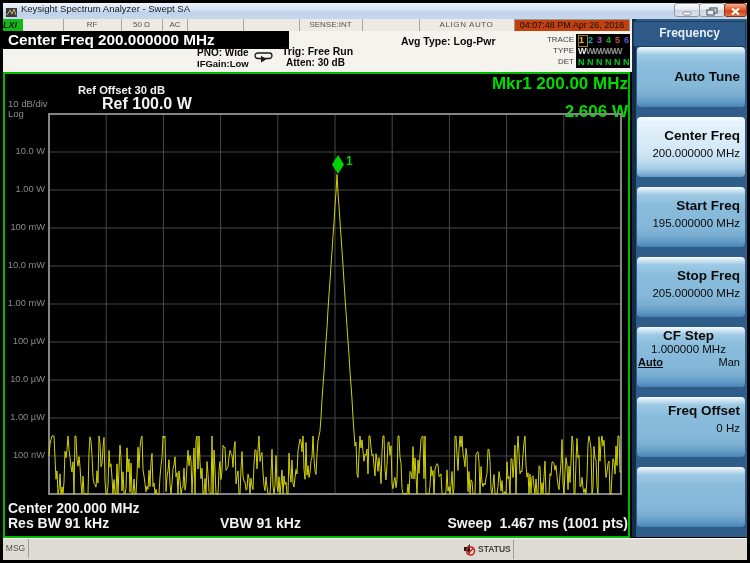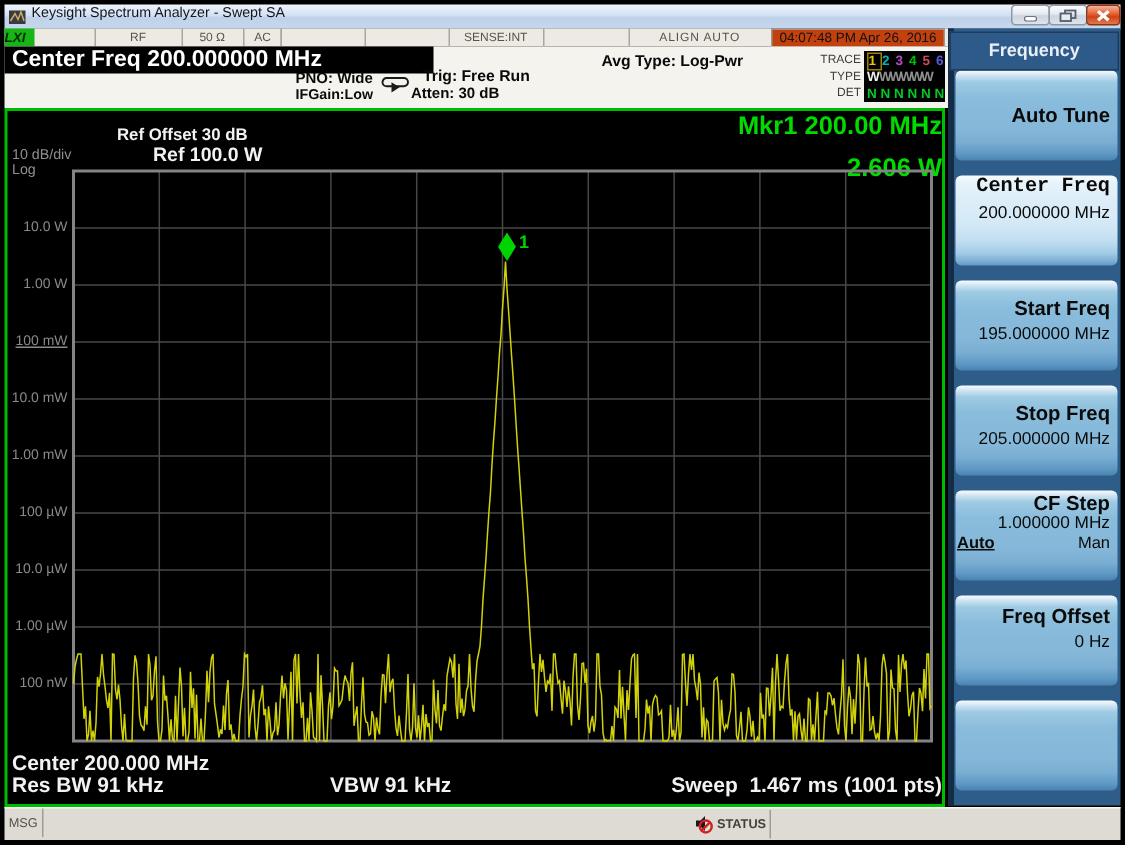--- a/index.html
+++ b/index.html
@@ -88,21 +88,21 @@
     <div class="abs" id="cfbar">Center Freq 200.000000 MHz</div>
     <div class="abs blk" style="left:194px;top:16px;font-size:10px;">PNO: Wide</div>
     <div class="abs blk" style="left:194px;top:27px;font-size:9.5px;">IFGain:Low</div>
     <div class="abs" style="left:251px;top:18px;">
       <svg width="20" height="11" viewBox="0 0 20 11">
         <rect x="1" y="1" width="17" height="5.5" rx="2.8" fill="none" stroke="#1a1a1a" stroke-width="1.3"></rect>
         <path d="M7 3.8 L7 10.6 L12.4 7.2 Z" fill="#1a1a1a"></path>
       </svg>
     </div>
     <div class="abs blk" style="left:279px;top:14px;font-size:10.5px;">Trig: Free Run</div>
-    <div class="abs blk" style="left:271px;top:26px;font-size:10px;">Atten: 30 dB</div>
+    <div class="abs blk" style="left:283px;top:26px;font-size:10px;">Atten: 30 dB</div>
     <div class="abs blk" style="left:398px;top:4px;font-size:10.5px;">Avg Type: Log-Pwr</div>
     <div class="abs" style="left:537px;top:4px;width:34px;text-align:right;font-size:8px;color:#3c3c3c;">TRACE</div>
     <div class="abs" style="left:537px;top:15px;width:34px;text-align:right;font-size:8px;color:#3c3c3c;">TYPE</div>
     <div class="abs" style="left:537px;top:26px;width:34px;text-align:right;font-size:8px;color:#3c3c3c;">DET</div>
     <div class="abs" id="tracebox" style="left:573px;top:3px;width:54px;height:34px;background:#000;">
         <div style="position:absolute;left:2px;top:1px;width:8px;height:10px;border:1px solid #a08000;"></div>
         <div style="position:absolute;left:0;top:1px;width:54px;height:11px;font-size:9px;">
           <span style="position:absolute;left:3px;top:0px;color:#e8c800;font-weight:bold;">1</span>
           <span style="position:absolute;left:12px;top:0px;color:#00b4b4;font-weight:bold;">2</span>
           <span style="position:absolute;left:21px;top:0px;color:#b44ac8;font-weight:bold;">3</span>
@@ -126,21 +126,21 @@
           <span style="position:absolute;left:38px;top:0;color:#00cc28;font-weight:bold;">N</span>
           <span style="position:absolute;left:47px;top:0;color:#00cc28;font-weight:bold;">N</span>
         </div>
       </div>
   </div>
 
   <div class="abs" id="graph"></div>
   <div class="abs gray" style="left:8px;top:98px;font-size:9.5px;">10 dB/div</div>
   <div class="abs gray" style="left:8px;top:108px;font-size:9.5px;">Log</div>
   <div class="abs gtxt" style="left:78px;top:84px;font-size:11.2px;">Ref Offset 30 dB</div>
-  <div class="abs gtxt" style="left:78px;top:95px;font-size:13px;padding-left:24px;">Ref 100.0 W</div>
+  <div class="abs gtxt" style="left:78px;top:95px;font-size:16px;padding-left:24px;">Ref 100.0 W</div>
   <div class="abs green" style="left:380px;top:74px;width:248px;text-align:right;font-size:17px;">Mkr1 200.00 MHz</div>
   <div class="abs green" style="left:380px;top:102px;width:248px;text-align:right;font-size:17px;">2.606 W</div>
 
   <div class="abs gtxt" style="left:8px;top:500px;font-size:14px;">Center 200.000 MHz</div>
   <div class="abs gtxt" style="left:8px;top:515px;font-size:14px;">Res BW 91 kHz</div>
   <div class="abs gtxt" style="left:220px;top:515px;font-size:14px;">VBW 91 kHz</div>
   <div class="abs gtxt" style="left:380px;top:515px;width:248px;text-align:right;font-size:14px;">Sweep&nbsp; 1.467 ms (1001 pts)</div>
 
   <svg class="abs" id="plot" style="left:0;top:0;" width="750" height="563" viewBox="0 0 750 563">
 <line x1="106.2" y1="114" x2="106.2" y2="494" stroke="#484848" stroke-width="1"></line>
@@ -161,46 +161,46 @@
 <line x1="49" y1="380.0" x2="621" y2="380.0" stroke="#484848" stroke-width="1"></line>
 <line x1="49" y1="418.0" x2="621" y2="418.0" stroke="#484848" stroke-width="1"></line>
 <line x1="49" y1="456.0" x2="621" y2="456.0" stroke="#484848" stroke-width="1"></line>
 <rect x="49" y="114" width="572" height="380" fill="none" stroke="#848484" stroke-width="2"></rect>
 <polyline points="49,455.9 50,444.5 51,439.6 52,436 53,436 54,436 55,458.0 56,479.2 57,470.9 58,494 59,489.7 60,473.9 61,494 62,487.0 63,494 64,482.0 65,451.3 66,457.8 67,449.4 68,436 69,449.8 70,457.6 71,467.0 72,472.0 73,461.9 74,494 75,436 76,436.2 77,459.7 78,466.2 79,456.6 80,466.5 81,483.8 82,494 83,476.0 84,493.0 85,494 86,494 87,494 88,494 89,452.2 90,436.9 91,441.3 92,455.3 93,477.2 94,483.4 95,484.6 96,487.1 97,470.8 98,483.1 99,436 100,443.4 101,466.8 102,463.9 103,447.4 104,437.5 105,481.1 106,494 107,494 108,486.3 109,450.4 110,467.1 111,463.8 112,477.8 113,494 114,479.5 115,492.8 116,494 117,463.9 118,494 119,469.1 120,445.1 121,457.6 122,490.9 123,471.8 124,494 125,494 126,488.3 127,447.8 128,471.9 129,458.9 130,492.4 131,463.1 132,494 133,494 134,479.0 135,494 136,494 137,475.0 138,447.2 139,468.1 140,447.7 141,438.7 142,436 143,469.1 144,476.1 145,483.4 146,491.7 147,486.3 148,489.3 149,470.3 150,486.6 151,462.4 152,453.4 153,486.6 154,482.9 155,494 156,489.2 157,494 158,494 159,494 160,476.9 161,465.9 162,457.5 163,436 164,437.9 165,436 166,491.6 167,477.0 168,470.7 169,459.7 170,484.3 171,494 172,483.1 173,468.3 174,464.9 175,456.8 176,476.8 177,472.7 178,494 179,470.9 180,480.7 181,494 182,488.5 183,486.8 184,468.2 185,490.2 186,483.4 187,464.5 188,450.3 189,465.7 190,455.5 191,460.1 192,493.1 193,470.2 194,447.9 195,494 196,440.0 197,436 198,469.0 199,436 200,462.5 201,478.7 202,468.2 203,494 204,494 205,478.6 206,494 207,461.5 208,473.7 209,491.5 210,492.5 211,494 212,436 213,494 214,450.1 215,470.1 216,494 217,494 218,494 219,470.6 220,461.6 221,479.5 222,470.7 223,445.5 224,447.3 225,447.3 226,470.4 227,468.7 228,466.6 229,456.7 230,450.4 231,453.4 232,455.4 233,467.3 234,449.0 235,441.5 236,483.9 237,476.7 238,470.9 239,493.9 240,494 241,469.0 242,451.6 243,476.1 244,481.3 245,481.8 246,490.2 247,489.3 248,474.2 249,478.3 250,494 251,478.3 252,485.8 253,489.6 254,464.2 255,449.8 256,450.1 257,468.8 258,449.1 259,436 260,461.5 261,454.8 262,452.5 263,472.4 264,485.4 265,490.6 266,477.0 267,486.7 268,494 269,494 270,494 271,475.1 272,449.4 273,486.1 274,494 275,485.0 276,455.5 277,485.1 278,491.6 279,476.8 280,494 281,484.1 282,469.9 283,494 284,476.0 285,484.6 286,482.1 287,494 288,493.5 289,453.1 290,473.2 291,482.2 292,460.1 293,483.8 294,487.1 295,477.5 296,469.5 297,474.0 298,450.8 299,444.8 300,439.1 301,441.5 302,451.8 303,436 304,469.3 305,479.3 306,442.5 307,475.2 308,465.7 309,477.4 310,472.7 311,460.5 312,457.4 313,436 314,458.8 315,470.7 316,474.5 317,453.9 318,440.8 319,436 320,430.7 321,417.3 322,399.4 323,385.8 324,372.2 325,355.8 326,340.8 327,327.9 328,309.4 329,294.1 330,280.9 331,265.1 332,251.2 333,235.4 334,222.9 335,205.6 336,192.3 337,174.4 338,192.6 339,206.7 340,221.5 341,236.3 342,250.6 343,265.5 344,281.8 345,297.7 346,311.7 347,326.4 348,341.1 349,355.4 350,372.0 351,385.1 352,399.3 353,417.6 354,432.4 355,446.1 356,442.1 357,474.0 358,477.6 359,454.1 360,436 361,448.0 362,439.9 363,451.7 364,461.2 365,454.1 366,455.5 367,449.0 368,473.9 369,436 370,436 371,447.4 372,455.5 373,454.0 374,465.6 375,475.8 376,453.7 377,460.8 378,471.3 379,457.5 380,467.3 381,483.6 382,451.5 383,436 384,436 385,470.0 386,479.9 387,465.5 388,442.4 389,442.0 390,455.3 391,445.8 392,483.9 393,488.7 394,481.3 395,477.3 396,487.7 397,479.8 398,436 399,436 400,457.7 401,463.2 402,488.5 403,494 404,493.0 405,494 406,493.6 407,494 408,484.1 409,494 410,471.4 411,472.9 412,478.7 413,446.6 414,479.0 415,457.9 416,476.4 417,494 418,460.1 419,473.3 420,455.2 421,439.2 422,436.6 423,436 424,478.6 425,436 426,494 427,494 428,494 429,494 430,486.0 431,466.4 432,475.8 433,470.5 434,494 435,469.9 436,465.7 437,463.6 438,465.0 439,476.6 440,475.9 441,473.9 442,494 443,494 444,494 445,494 446,491.7 447,469.9 448,491.2 449,486.6 450,494 451,485.3 452,471.5 453,494 454,488.3 455,436.3 456,436 457,455.1 458,470.5 459,449.1 460,436 461,446.7 462,436 463,453.6 464,458.8 465,466.8 466,448.4 467,456.0 468,491.6 469,471.5 470,494 471,479.8 472,481.4 473,494 474,494 475,493.4 476,454.1 477,452.6 478,451.7 479,461.9 480,494 481,466.5 482,482.5 483,486.7 484,483.2 485,485.0 486,477.9 487,473.5 488,449.2 489,449.6 490,461.3 491,490.4 492,493.8 493,485.0 494,474.5 495,494 496,494 497,494 498,486.8 499,471.6 500,477.8 501,491.2 502,480.6 503,494 504,494 505,491.5 506,494 507,461.8 508,478.9 509,476.4 510,494 511,458.8 512,458.9 513,477.5 514,463.9 515,445.2 516,494 517,454.8 518,436 519,452.7 520,473.8 521,470.9 522,471.8 523,454.4 524,442.4 525,436 526,465.4 527,477.1 528,472.8 529,494 530,474.2 531,493.1 532,477.4 533,475.8 534,486.7 535,494 536,479.0 537,494 538,494 539,465.8 540,466.7 541,493.7 542,482.8 543,494 544,476.9 545,461.2 546,494 547,494 548,494 549,494 550,473.6 551,475.7 552,462.0 553,462.0 554,463.9 555,470.2 556,465.4 557,476.5 558,485.3 559,489.6 560,475.0 561,463.7 562,439.5 563,483.7 564,494 565,471.6 566,457.6 567,464.7 568,489.5 569,466.1 570,482.5 571,461.9 572,436 573,442.5 574,494 575,494 576,460.9 577,438.4 578,457.7 579,455.1 580,486.7 581,486.0 582,477.4 583,488.0 584,492.7 585,488.6 586,494 587,477.6 588,443.8 589,436 590,441.4 591,448.9 592,494 593,487.5 594,446.4 595,458.5 596,459.2 597,486.5 598,494 599,436.6 600,461.3 601,443.1 602,436 603,446.2 604,440.3 605,461.9 606,477.5 607,472.4 608,463.4 609,461.2 610,494 611,494 612,474.3 613,458.7 614,462.3 615,474.1 616,446.0 617,465.7 618,436 619,436 620,472.3 621,470.7" fill="none" stroke="#d2d208" stroke-width="1"></polyline>
 <polygon points="338,155 344,164.5 338,174 332,164.5" fill="#00d400"></polygon>
 <text x="346" y="165" fill="#00d400" font-size="12" font-weight="bold" font-family="Liberation Sans, sans-serif">1</text>
 </svg>
   <div class="ylab" style="left:2px;top:146px;">10.0 W</div>
   <div class="ylab" style="left:2px;top:184px;">1.00 W</div>
-  <div class="ylab" style="left:2px;top:222px;text-decoration:underline;">100 mW</div>
+  <div class="ylab" style="left:2px;top:222px;">100 mW</div>
   <div class="ylab" style="left:2px;top:260px;">10.0 mW</div>
   <div class="ylab" style="left:2px;top:298px;">1.00 mW</div>
   <div class="ylab" style="left:2px;top:336px;">100 µW</div>
   <div class="ylab" style="left:2px;top:374px;">10.0 µW</div>
   <div class="ylab" style="left:2px;top:412px;">1.00 µW</div>
   <div class="ylab" style="left:2px;top:450px;">100 nW</div>
 
   <div class="abs" id="panel"></div>
   <div class="abs pbtn" style="top:47px;">
       <div style="padding-top:22px;" class="bt1">Auto Tune</div>
     </div>
   <div class="abs" id="phead">Frequency</div>
   <div class="abs pbtn sel" style="top:117px;">
-      <div style="padding-top:0;font-family:Liberation Mono, monospace;" class="bt1">Center Freq</div>
+      <div style="padding-top:11px;" class="bt1">Center Freq</div>
       <div class="bt2">200.000000 MHz</div>
     </div>
   <div class="abs pbtn" style="top:187px;">
       <div style="padding-top:11px;" class="bt1">Start Freq</div>
       <div class="bt2">195.000000 MHz</div>
     </div>
   <div class="abs pbtn" style="top:257px;">
       <div style="padding-top:11px;" class="bt1">Stop Freq</div>
       <div class="bt2">205.000000 MHz</div>
     </div>
-  <div class="abs pbtn" style="top:327px;">
+  <div class="abs pbtn" style="top:327px;text-align:center;">
       <div style="padding-top:1px;" class="bt1">CF Step</div>
       <div class="bt2" style="margin-top:0;">1.000000 MHz</div>
       <div style="position:relative;font-size:11px;">
         <span style="position:absolute;left:1px;top:1px;text-decoration:underline;font-weight:bold;">Auto</span>
         <span style="position:absolute;right:5px;top:1px;">Man</span>
       </div>
     </div>
   <div class="abs pbtn" style="top:397px;">
       <div style="padding-top:6px;" class="bt1">Freq Offset</div>
       <div class="bt2">0 Hz</div>

